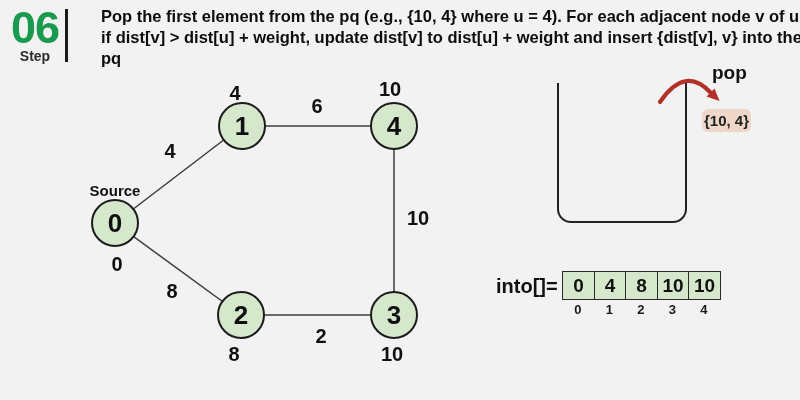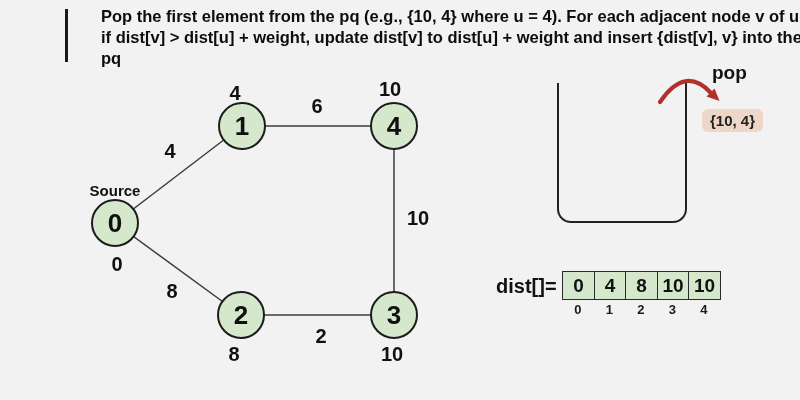--- a/index.html
+++ b/index.html
@@ -67,21 +67,21 @@
   .pop-arrow { position: absolute; left: 645px; top: 60px; }
   .pop-arrow path { stroke: var(--arrow-red); stroke-width: 4.2; fill: none; stroke-linecap: round; }
   .pop-arrow polygon { fill: var(--arrow-red); }
   .pop-label {
     position: absolute; left: 712px; top: 62px;
     font-size: 19px; font-weight: 700; text-align: center;
   }
   .popped-chip {
     position: absolute; left: 702px; top: 109px;
     background: var(--chip-bg); border-radius: 6px;
-    padding: 3px 8px; font-size: 15px; font-weight: 700; color: #222;
+    padding: 3px 2px; font-size: 15px; font-weight: 700; color: #222;
   }
 
   
   .dist-label {
     position: absolute; left: 496px; top: 272px;
     font-size: 20px; font-weight: 700; line-height: 28px;
   }
   .dist-cells {
     position: absolute; left: 562px; top: 271px; display: flex;
   }
@@ -98,20 +98,24 @@
   .dist-index {
     width: 31.5px; text-align: center;
     font-size: 13px; font-weight: 700; color: #1a1a1a;
   }
 </style>
 </head>
 <body>
 
 <div class="page">
 
+  <div class="step-block">
+    <div class="step-number">06</div>
+    <div class="step-label">Step</div>
+  </div>
   <div class="header-divider"></div>
   <p class="description">Pop the first element from the pq (e.g., {10, 4} where u = 4). For each adjacent node v of u, if dist[v] &gt; dist[u] + weight, update dist[v] to dist[u] + weight and insert {dist[v], v} into the pq</p>
 
   <svg class="graph" width="470" height="330" viewBox="0 0 470 330">
 
     <g>
       <line x1="115" y1="153" x2="242" y2="56"></line>
       <line x1="242" y1="56" x2="394" y2="56"></line>
       <line x1="115" y1="153" x2="241" y2="245"></line>
       <line x1="241" y1="245" x2="394" y2="245"></line>
@@ -155,21 +159,21 @@
 
   <div class="pq-box"></div>
   <div class="pq-label">pq</div>
   <svg class="pop-arrow" width="110" height="62" viewBox="0 0 110 62">
     <path d="M 15 42 Q 40 5 66 33"></path>
     <polygon points="74.5,41 61.5,36.5 69.5,28.5"></polygon>
   </svg>
   <div class="pop-label">pop</div>
   <div class="popped-chip">{10, 4}</div>
 
-  <div class="dist-label">dist[]=</div>
+  <div class="dist-label">into[]=</div>
   <div class="dist-cells">
     <div class="dist-cell">0</div>
     <div class="dist-cell">4</div>
     <div class="dist-cell">8</div>
     <div class="dist-cell">10</div>
     <div class="dist-cell">10</div>
   </div>
   <div class="dist-indices">
     <div class="dist-index">0</div>
     <div class="dist-index">1</div>

